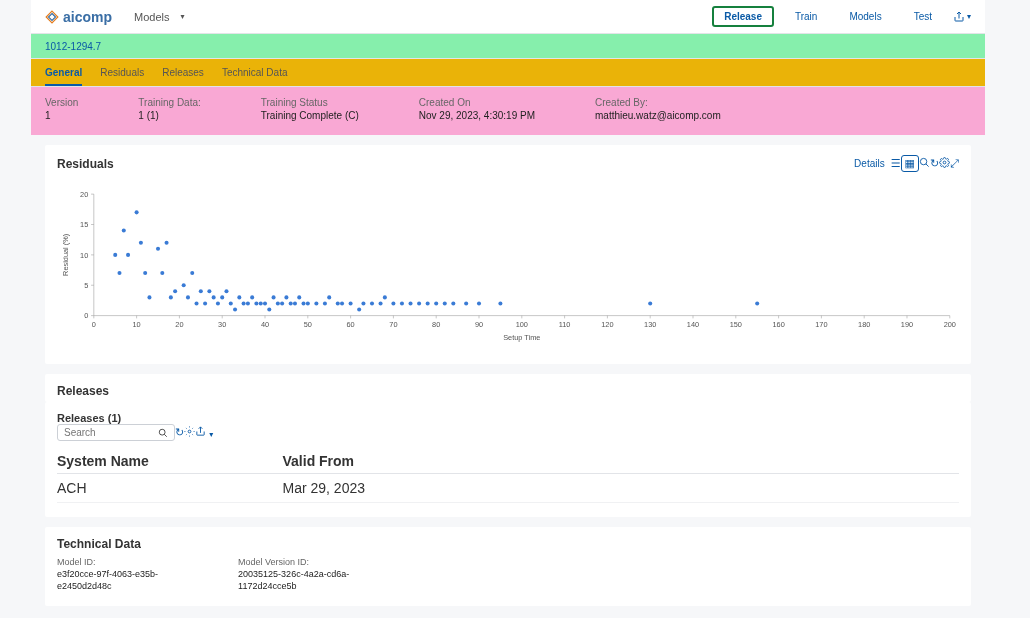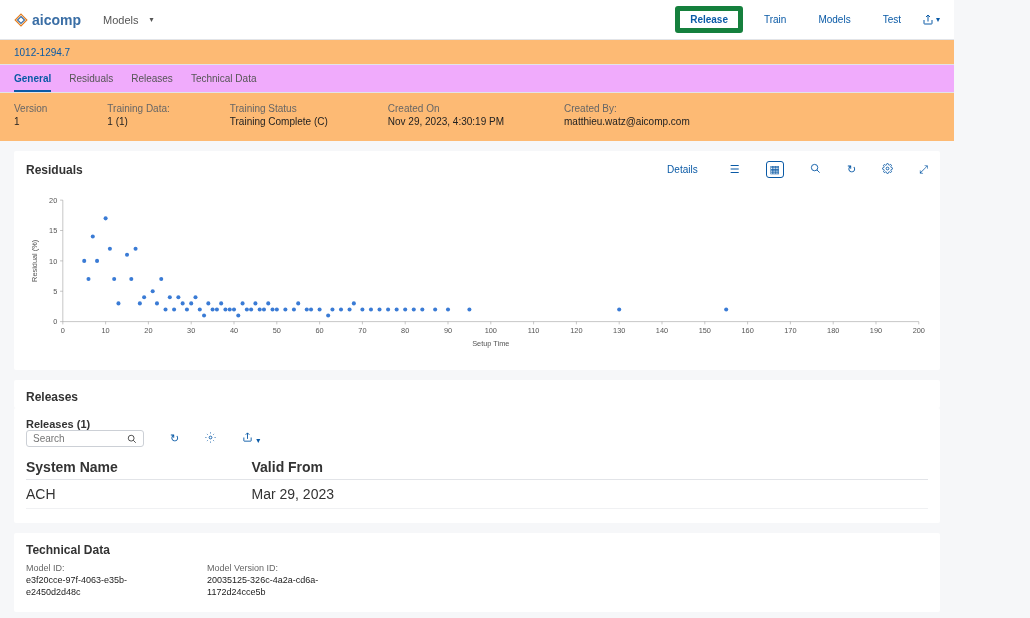--- a/index.html
+++ b/index.html
@@ -1,40 +1,40 @@
 <!DOCTYPE html>
 <html><head>
 <meta charset="utf-8">
 <style>
   * { box-sizing: border-box; margin: 0; padding: 0; }
   body { font-family: Arial, Helvetica, sans-serif; font-size: 11px; color: #333; background: #f6f7f9; }
-  .app { width: 954px; background: #f6f7f9; }
+  .app { width: 954px; background: #f6f7f9; margin-left: 31px; }
   .topbar { display: flex; align-items: center; justify-content: space-between; padding: 6px 14px; background: #fff; border-bottom: 1px solid #e2e4e8; }
   .brand { display: flex; align-items: center; gap: 14px; }
   .logo { display: flex; align-items: center; gap: 4px; font-weight: bold; font-size: 14px; color: #3a6ea5; }
   .logo-icon { width: 14px; height: 14px; }
   .nav-item { color: #555; font-size: 11px; cursor: pointer; display: flex; align-items: center; gap: 11px; padding-left: 8px; }
   .chev { font-size: 8px; }
   .actions { display: flex; align-items: center; gap: 10px; }
   .btn { font-size: 10px; cursor: pointer; padding: 3px 10px; border-radius: 3px; border: 1px solid transparent; background: transparent; color: #0a5aa6; }
-  .btn.primary { border: 5px solid #15803d; color: #0a5aa6; font-weight: bold; }
+  .btn.primary { border: 2px solid #15803d; color: #0a5aa6; font-weight: bold; }
   .share-icon { color: #0a5aa6; cursor: pointer; display: flex; align-items: center; gap: 2px; }
-  .sub { padding: 6px 14px; background: #fdba74; border-bottom: 1px solid #e2e4e8; }
+  .sub { padding: 6px 14px; background: #86efac; border-bottom: 1px solid #e2e4e8; }
   .crumb { color: #0a5aa6; font-size: 10px; cursor: pointer; }
-  .tabs-row { display: flex; gap: 18px; padding: 8px 14px 0; background: #f0abfc; border-bottom: 1px solid #e2e4e8; font-size: 10px; }
+  .tabs-row { display: flex; gap: 18px; padding: 8px 14px 0; background: #eab308; border-bottom: 1px solid #e2e4e8; font-size: 10px; }
   .tab { padding-bottom: 6px; color: #555; cursor: pointer; }
   .tab.active { color: #0a5aa6; font-weight: bold; border-bottom: 2px solid #0a5aa6; }
-  .info-grid { display: flex; gap: 60px; padding: 10px 14px 14px; background: #fdba74; font-size: 10px; }
+  .info-grid { display: flex; gap: 60px; padding: 10px 14px 14px; background: #f9a8d4; font-size: 10px; }
   .info-item .lbl { color: #666; margin-bottom: 2px; }
   .info-item .val { color: #222; }
   .panel { background: #fff; margin: 10px 14px 0; padding: 10px 12px 14px; border-radius: 2px; }
   .panel.nomargin { margin-top: 0; }
   .panel-top { display: flex; align-items: center; justify-content: space-between; margin-bottom: 8px; }
   .panel-title { font-weight: bold; font-size: 12px; }
-  .panel-tools { display: flex; align-items: center; gap: 26px; color: #0a5aa6; }
+  .panel-tools { display: flex; align-items: center; gap: 0; color: #0a5aa6; }
   .tool { cursor: pointer; font-size: 11px; }
   .tool.active { border: 1px solid #0a5aa6; border-radius: 3px; padding: 1px 3px; }
   .details-link { color: #0a5aa6; font-size: 10px; cursor: pointer; margin-right: 6px; }
   .sub-title { font-size: 10px; font-weight: bold; margin-bottom: 6px; }
   .chart-wrap { position: relative; }
   .chart-svg { width: 100%; height: 170px; display: block; }
   .releases-top { display: flex; align-items: flex-start; justify-content: space-between; flex-direction: column; }
   .search-box { display: flex; align-items: center; border: 1px solid #ccd0d6; border-radius: 3px; padding: 2px 6px; font-size: 10px; gap: 4px; color: #888; }
   .search-box input { border: none; outline: none; font-size: 10px; width: 90px; color: #333; }
   .rel-table { width: 100%; margin-top: 8px; font-size: 14px; border-collapse: collapse; }

